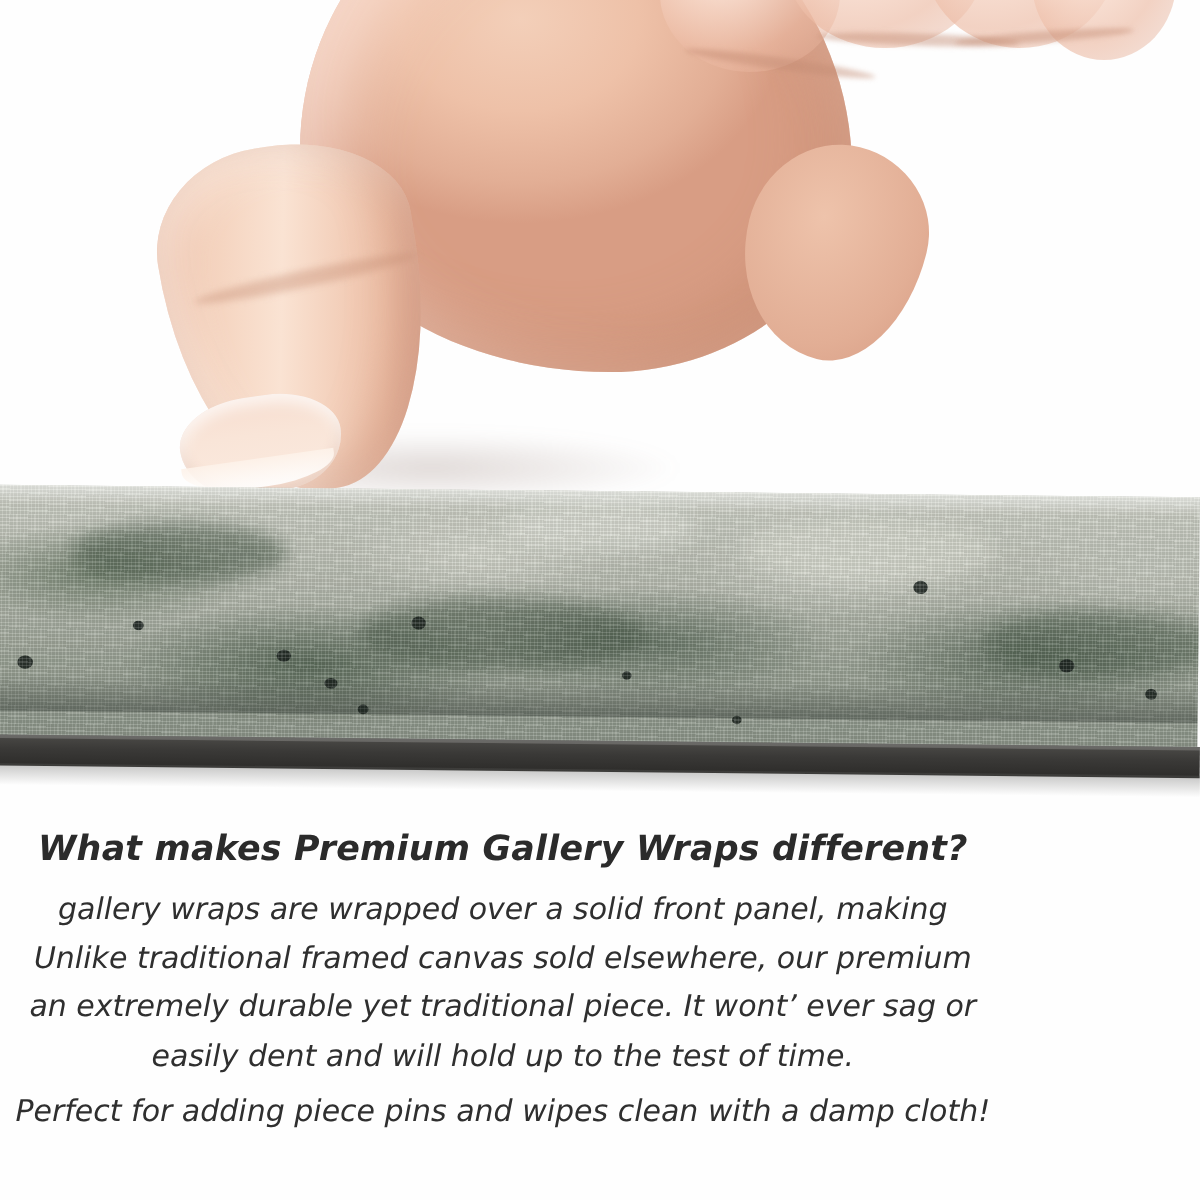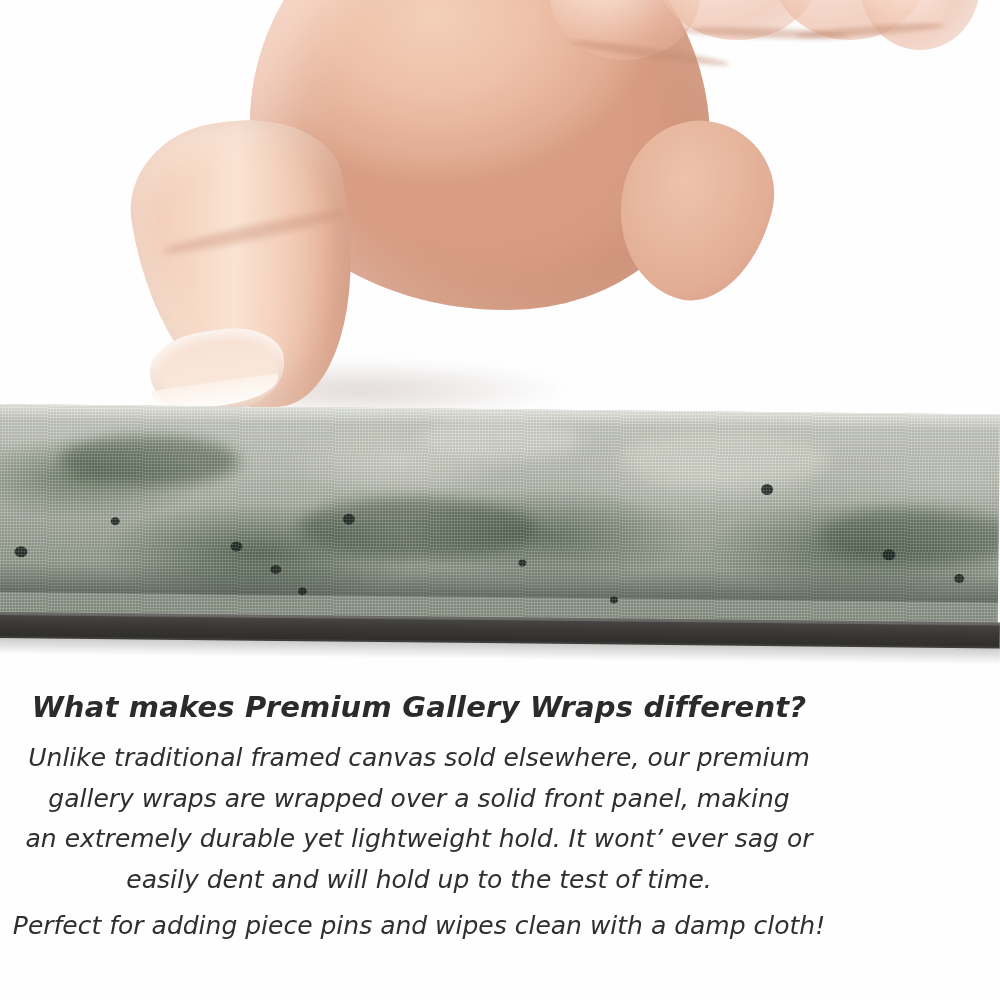--- a/index.html
+++ b/index.html
@@ -285,20 +285,20 @@
     <div class="band-bottom-shade"></div>
   </div>
 
   <div class="panel-edge">
     <div class="panel-edge-hl"></div>
   </div>
   <div class="panel-shadow"></div>
 
   <div class="caption">
     <div class="caption-title">What makes Premium Gallery Wraps different?</div>
+    <div class="caption-line">gallery wraps are wrapped over a solid front panel, making</div>
     <div class="caption-line">Unlike traditional framed canvas sold elsewhere, our premium</div>
-    <div class="caption-line">gallery wraps are wrapped over a solid front panel, making</div>
-    <div class="caption-line">an extremely durable yet lightweight hold. It wont’ ever sag or</div>
+    <div class="caption-line">an extremely durable yet traditional piece. It wont’ ever sag or</div>
     <div class="caption-line">easily dent and will hold up to the test of time.</div>
     <div class="caption-line caption-last">Perfect for adding piece pins and wipes clean with a damp cloth!</div>
   </div>
 
 </div>
 
 </body></html>

